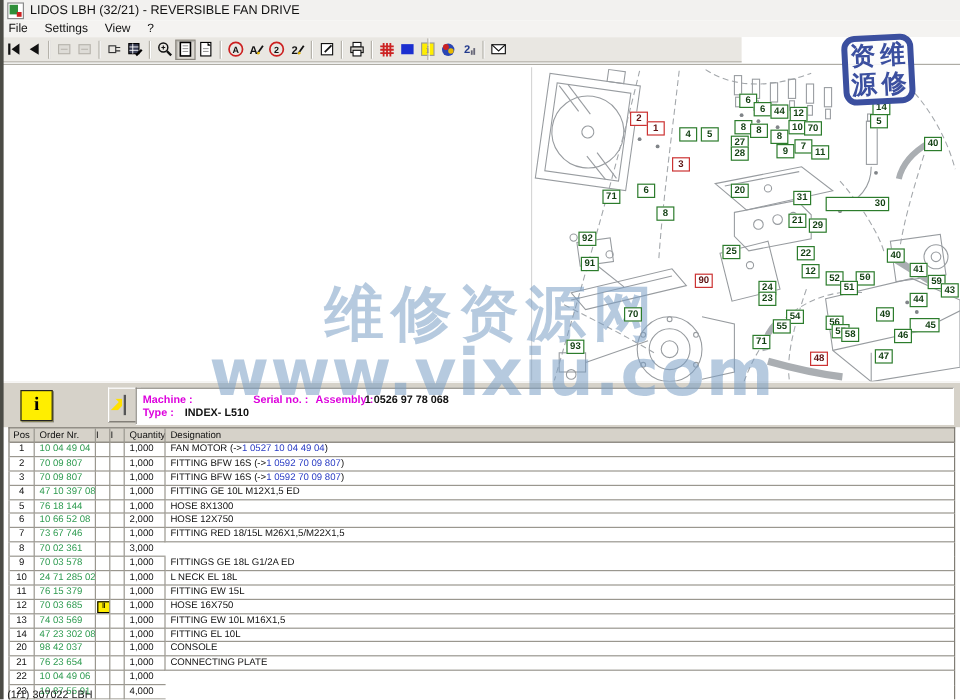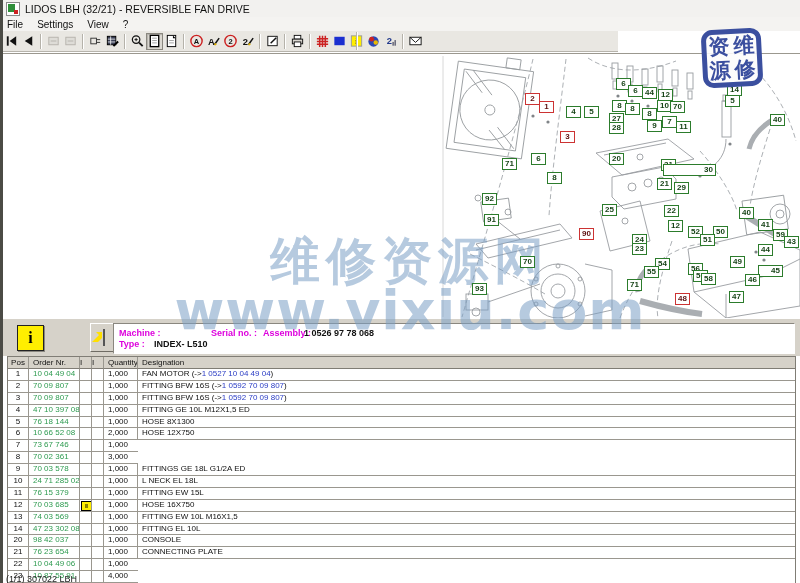--- a/index.html
+++ b/index.html
@@ -392,30 +392,30 @@
     <div class="callout" style="left: 642px; top: 55px;">8</div>
     <div class="callout" style="left: 657px; top: 47px;">10</div>
     <div class="callout" style="left: 670px; top: 48px;">70</div>
     <div class="callout" style="left: 609px; top: 60px;">27</div>
     <div class="callout" style="left: 609px; top: 69px;">28</div>
     <div class="callout" style="left: 647px; top: 67px;">9</div>
     <div class="callout" style="left: 662px; top: 63px;">7</div>
     <div class="callout" style="left: 676px; top: 68px;">11</div>
     <div class="callout" style="left: 609px; top: 100px;">20</div>
     <div class="callout" style="left: 661px; top: 106px;">31</div>
-    <div class="callout" style="left: 663px; top: 111px; padding-left: 40px;">30</div>
+    <div class="callout" style="left: 688px; top: 111px; padding-left: 40px;">30</div>
     <div class="callout" style="left: 657px; top: 125px;">21</div>
     <div class="callout" style="left: 674px; top: 129px;">29</div>
     <div class="callout" style="left: 602px; top: 151px;">25</div>
     <div class="callout" style="left: 664px; top: 152px;">22</div>
     <div class="callout" style="left: 632px; top: 181px;">24</div>
     <div class="callout" style="left: 632px; top: 190px;">23</div>
     <div class="callout" style="left: 668px; top: 167px;">12</div>
     <div class="callout" style="left: 688px; top: 173px;">52</div>
-    <div class="callout" style="left: 713px; top: 173px;">50</div>
+    <div class="callout" style="left: 713px; top: 173px; font-family: Liberation Mono, monospace;">50</div>
     <div class="callout" style="left: 700px; top: 181px;">51</div>
     <div class="callout" style="left: 655px; top: 205px;">54</div>
     <div class="callout" style="left: 688px; top: 210px;">56</div>
     <div class="callout" style="left: 693px; top: 217px;">57</div>
     <div class="callout" style="left: 701px; top: 220px;">58</div>
     <div class="callout" style="left: 730px; top: 203px;">49</div>
     <div class="callout" style="left: 758px; top: 191px;">44</div>
     <div class="callout" style="left: 758px; top: 212px; padding-left: 12px;">45</div>
     <div class="callout" style="left: 745px; top: 221px;">46</div>
     <div class="callout" style="left: 729px; top: 238px;">47</div>
@@ -511,20 +511,21 @@
         <div class="c-i2"></div>
         <div class="c-qty">2,000</div>
         <div class="c-des"><span>HOSE 12X750</span></div>
       </div>
       <div class="trow">
         <div class="c-pos">7</div>
         <div class="c-ord"><span>73 67 746</span></div>
         <div class="c-i1"></div>
         <div class="c-i2"></div>
         <div class="c-qty">1,000</div>
+        <div class="c-des"><span>FITTING RED 18/15L M26X1,5/M22X1,5</span></div>
       </div>
       <div class="trow">
         <div class="c-pos">8</div>
         <div class="c-ord"><span>70 02 361</span></div>
         <div class="c-i1"></div>
         <div class="c-i2"></div>
         <div class="c-qty">3,000</div>
       </div>
       <div class="trow">
         <div class="c-pos">9</div>

